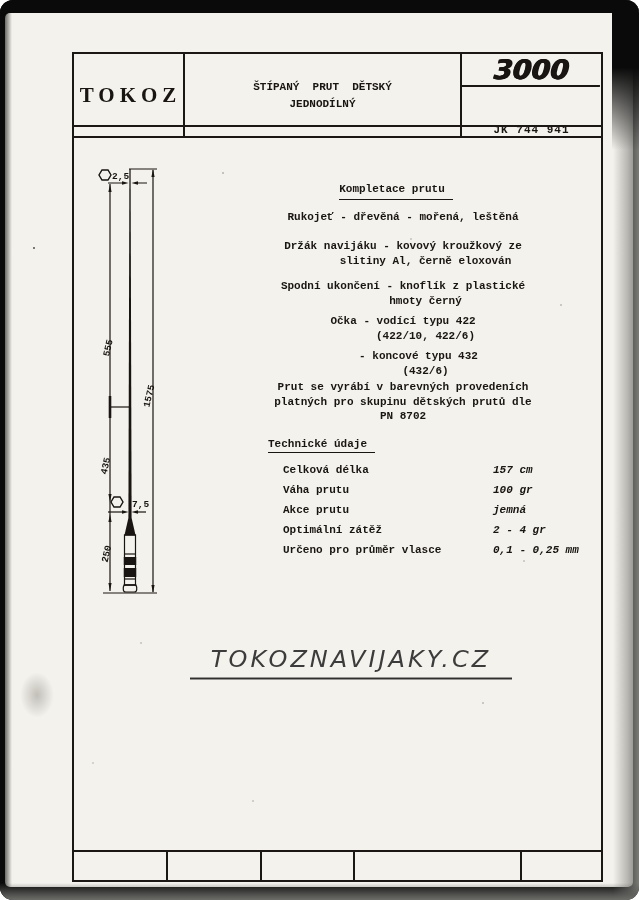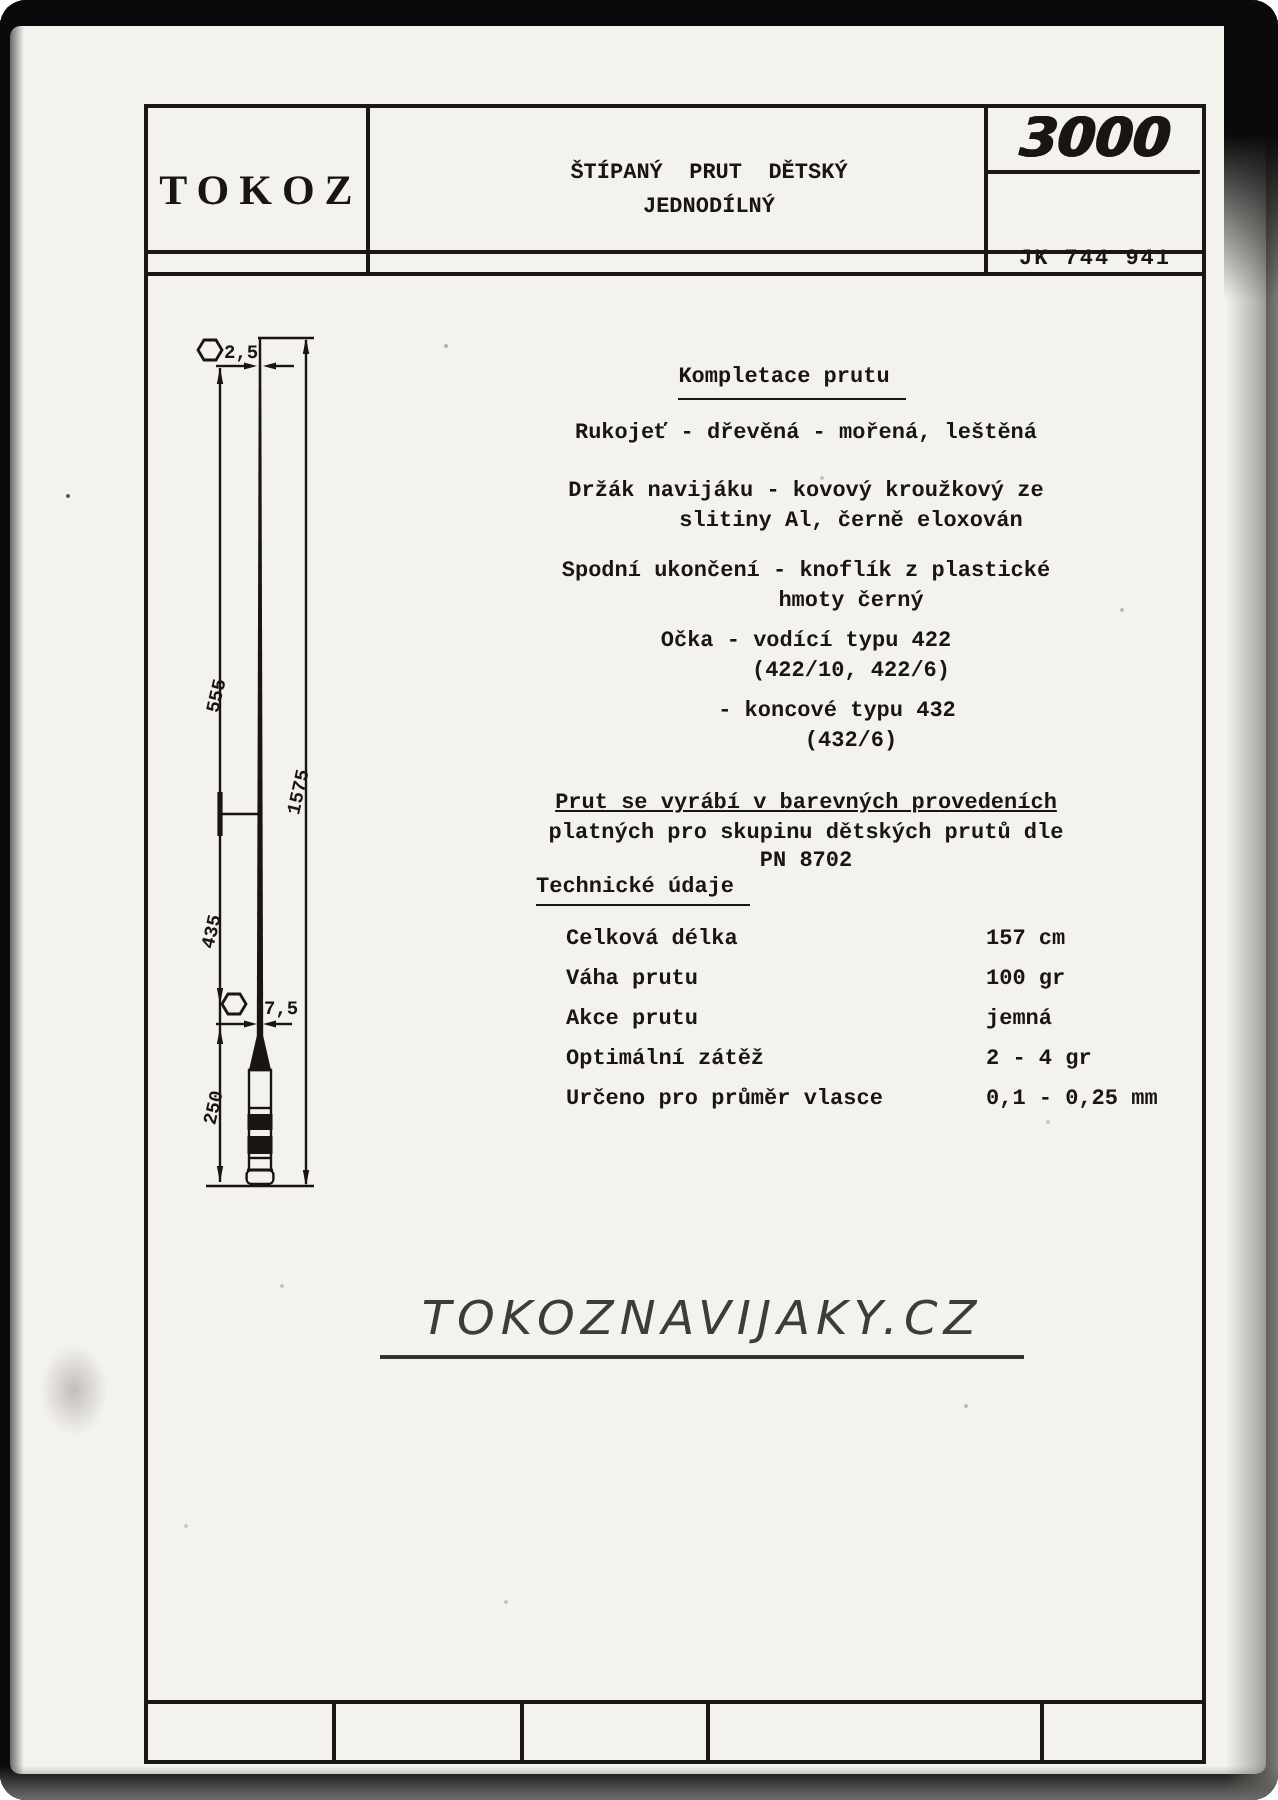--- a/index.html
+++ b/index.html
@@ -18,47 +18,47 @@
      background:linear-gradient(to bottom,#0a0a0a 45%,rgba(10,10,10,0) 100%);}
   .bottom-edge{left:0;right:0;bottom:0;height:17px;
      background:linear-gradient(to bottom,rgba(128,128,125,0),rgba(95,95,92,.85) 70%,#6c6c69 100%);}
   .content{position:absolute;inset:0;}
 
   
   .hdr{position:absolute;left:72px;top:52px;width:531px;height:86px;border:2px solid #1a1714;display:flex;}
   .hdr-brand{width:111px;border-right:2px solid #1a1714;display:flex;align-items:center;justify-content:center;
      font-family:"Liberation Serif",serif;font-weight:700;font-size:21px;letter-spacing:5px;padding-left:4px;}
   .hdr-title{width:277px;border-right:2px solid #1a1714;display:flex;flex-direction:column;align-items:center;
-     justify-content:center;gap:5px;font-weight:700;font-size:11px;white-space:pre;margin-left:32px;}
+     justify-content:center;gap:5px;font-weight:700;font-size:11px;white-space:pre;}
   .hdr-right{flex:1;display:flex;flex-direction:column;}
   .hdr-model{height:36px;border-bottom:2px solid #1a1714;display:flex;align-items:center;justify-content:center;
      font-family:"DejaVu Sans",sans-serif;font-weight:bold;font-style:italic;font-size:27px;
      transform:skewX(-4deg);text-shadow:.8px 0 0 currentColor,-.4px 0 0 currentColor;}
   .hdr-code{flex:1;display:flex;align-items:center;justify-content:center;font-weight:700;font-size:11px;letter-spacing:1px;margin-top:37px;}
 
   
   .frame{position:absolute;left:72px;top:125px;width:531px;height:757px;border:2px solid #1a1714;}
   .footer-row{position:absolute;left:0;right:0;bottom:0;height:30px;border-top:2px solid #1a1714;display:flex;}
   .fcell{border-right:2px solid #1a1714;height:100%;}
   .fcell:last-child{border-right:none;}
 
   
   .kompletace{position:absolute;left:251px;top:182px;width:290px;font-weight:700;font-size:11px;line-height:14.5px;text-align:center;}
   .sec-heading{display:inline-block;border-bottom:1.6px solid #181512;padding:0 8px 2px 0;margin-bottom:10px;}
   .ln{white-space:pre;}
   .ind1{padding-left:14px;}
   .ind2{padding-left:59px;}
   .ind-dash{padding-left:45px;}
-  .sp1{margin-top:15px;} .sp2{margin-top:11px;} .sp3{margin-top:6px;} .sp4{margin-top:17px;text-decoration:underline;}
+  .sp1{margin-top:15px;} .sp2{margin-top:11px;} .sp3{margin-top:6px;} .sp4{margin-top:2px;}
 
   .tech{position:absolute;left:268px;top:438px;width:310px;font-weight:700;font-size:11px;}
   .tech .sec-heading{margin-bottom:7px;}
   .trow{display:flex;line-height:20px;padding-left:15px;gap:43px;}
   .tlabel{width:167px;flex:none;}
-  .tvalue{white-space:pre;}
+  .tvalue{white-space:pre;font-style:italic;}
 
   
   .watermark{position:absolute;left:190px;top:645px;width:322px;text-align:center;
      border-bottom:2px solid #2e2e2e;padding-bottom:5px;
      font-family:"DejaVu Sans",sans-serif;font-style:italic;font-weight:400;
      font-size:24px;letter-spacing:3px;color:#3c3c3c;transform:scaleY(.97);}
 
   
   .drawing{position:absolute;left:85px;top:158px;width:80px;height:440px;}
   .drawing text{font-family:"Liberation Mono",monospace;font-weight:700;fill:#181512;}

